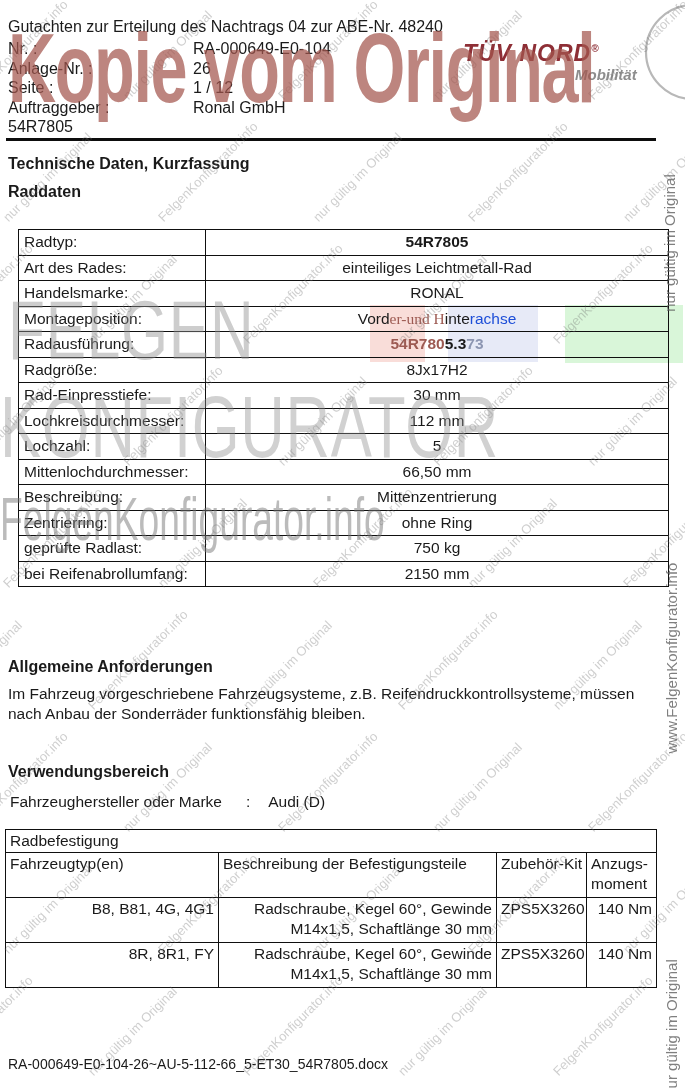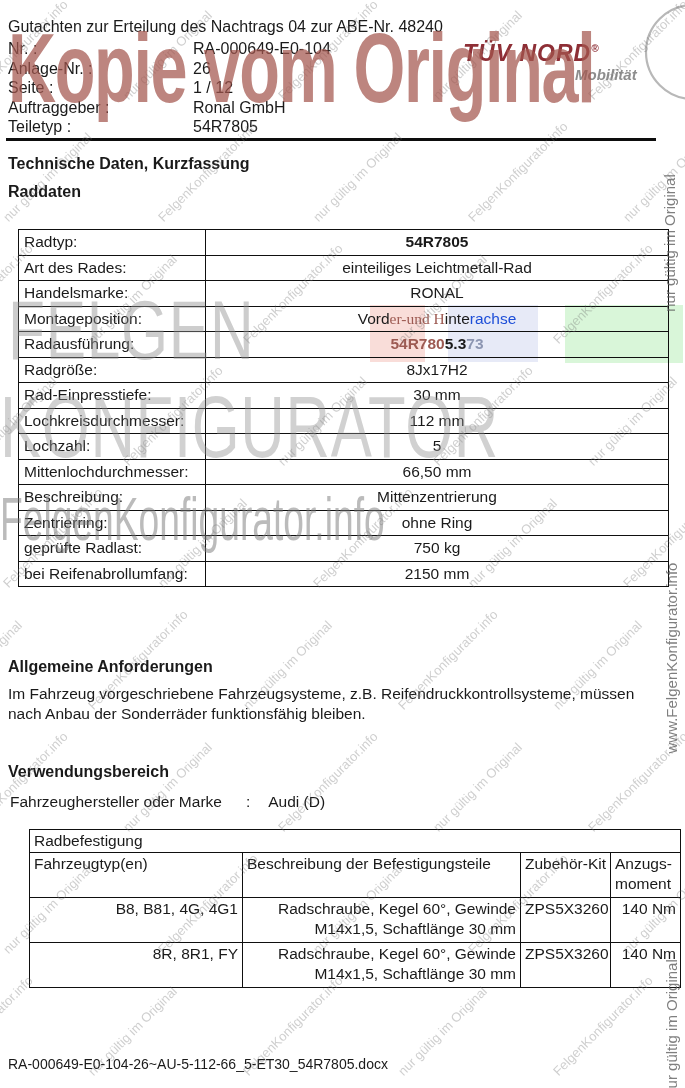--- a/index.html
+++ b/index.html
@@ -33,21 +33,21 @@
   table.rt td{border:1.6px solid #0f0f0f;height:24.5px;font-size:15.5px;padding:0 5px;background:transparent;}
   td.rt-label{width:176px;}
   td.rt-value{text-align:center;}
   
   .hl{position:absolute;z-index:1;}
   .hl-pink{left:370px;top:305px;width:55px;height:57px;}
   .hl-lavender{left:448px;top:305px;width:90px;height:57px;}
   .hl-green{left:565px;top:305px;width:118px;height:58px;}
   
   .bt-wrap{position:absolute;left:5px;top:829px;z-index:2;}
-  table.bt{border-collapse:collapse;table-layout:fixed;width:651px;margin-left:24px;}
+  table.bt{border-collapse:collapse;table-layout:fixed;width:651px;}
   table.bt td{border:1.5px solid #0f0f0f;font-size:15.5px;padding:1px 4px;vertical-align:top;background:transparent;line-height:20px;}
   td.bt-caption{height:20px;}
   table.bt tr.hdr-r td{height:42px;}
   table.bt tr.data-r td{height:42px;text-align:right;}
   
   .footer{position:absolute;left:8px;top:1056px;font-size:14px;z-index:2;}
   
   .wm{position:absolute;white-space:nowrap;pointer-events:none;}
   .wm-copy{left:8px;top:12px;z-index:3;font-size:98px;font-weight:bold;letter-spacing:-2px;
            color:rgba(164,86,78,0.72);transform:scaleX(0.68);transform-origin:left top;}
@@ -84,21 +84,20 @@
         </div>
         <div class="hdr-row">
           <div class="hdr-label">Seite :</div>
           <div class="hdr-value">1 / 12</div>
         </div>
         <div class="hdr-row">
           <div class="hdr-label">Auftraggeber :</div>
           <div class="hdr-value">Ronal GmbH</div>
         </div>
         <div class="hdr-row">
-          <div class="hdr-label">Teiletyp :</div>
           <div class="hdr-value">54R7805</div>
         </div>
       </div>
   </div>
 
   <div class="logo">
     <svg width="150" height="120">
       <circle cx="113" cy="64" r="47" fill="none" stroke="#b8b8b8" stroke-width="2.2"></circle>
     </svg>
     <div class="brand" style="color: rgb(142, 47, 54);"><span>TÜV NORD</span><sup>®</sup></div>

